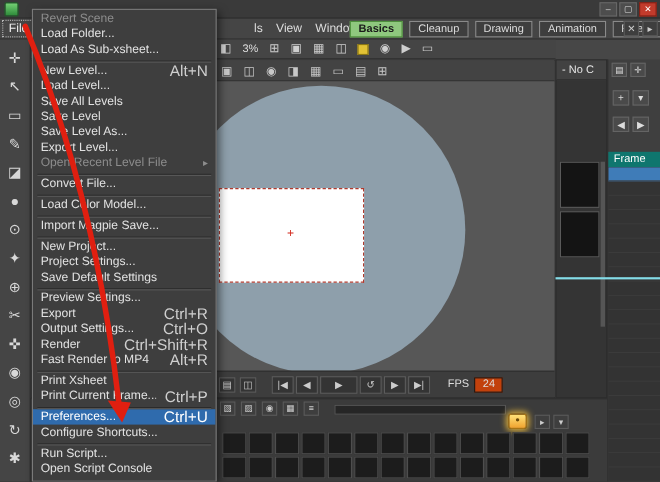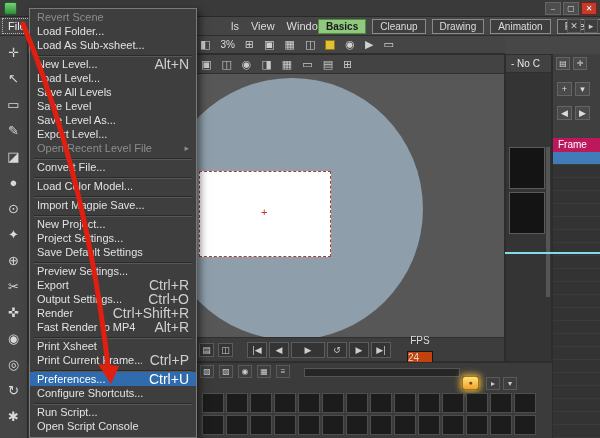--- a/index.html
+++ b/index.html
@@ -47,36 +47,36 @@
   .table-circle { position:absolute; left:132px; top:4px; width:262px; height:262px; border-radius:50%; background:#8e9fab; }
   .camera-rect { position:absolute; left:170px; top:97px; width:132px; height:86px; background:#ffffff; border:1px dashed #b03a2e; }
   .center-mark { position:absolute; left:calc(50% - 4px); top:calc(50% - 8px); color:#d22a1e; font-size:11px; }
   
   .playback { position:absolute; left:0; right:0; bottom:0; height:24px; background:#3d3d3d; border-top:1px solid #2f2f2f; display:flex; align-items:center; }
   .pb-left { margin-left:170px; display:flex; gap:4px; }
   .pb-icon { width:15px; height:14px; background:#343434; border:1px solid #5c5c5c; color:#ccc; font-size:9px; line-height:12px; text-align:center; }
   .transport { margin-left:14px; display:flex; gap:2px; }
   .t-btn { min-width:20px; height:16px; background:#343434; border:1px solid #5c5c5c; color:#ccc; font-size:9px; line-height:14px; text-align:center; padding:0 3px; white-space:nowrap; }
   .t-btn.wide { min-width:34px; }
-  .fps { margin-left:16px; display:flex; gap:5px; align-items:center; color:#ddd; font-size:10px;flex-direction:column; }
-  .fps-box { width:26px; height:14px; background:#c2410c; border:1px solid #171717; color:#ddd; font-size:10px; line-height:12px; text-align:left; }
+  .fps { margin-left:16px; display:flex; gap:5px; align-items:center; color:#ddd; font-size:10px; }
+  .fps-box { width:26px; height:14px; background:#c2410c; border:1px solid #171717; color:#ddd; font-size:10px; line-height:12px; text-align:center; }
   
   .level-strip { position:absolute; left:505px; top:54px; width:47px; height:308px; background:#343434; border:1px solid #2d2d2d; }
   .ls-header { height:18px; background:#424242; border-bottom:1px solid #2f2f2f; color:#e8e8e8; font-size:10px; line-height:17px; padding-left:5px; white-space:nowrap; overflow:hidden; }
   .ls-cells { position:absolute; left:3px; top:92px; display:flex; flex-direction:column; gap:3px; }
   .ls-cell { width:36px; height:42px; background:#141414; border:1px solid #5a5a5a; }
   .ls-scroll { position:absolute; right:1px; top:92px; width:4px; height:150px; background:#555; }
   
   .xsheet { position:absolute; left:552px; top:54px; width:48px; height:384px; background:#3f3f3f; border-left:1px solid #2d2d2d; }
   .xs-top { display:flex; gap:3px; padding:3px 3px 0 3px; }
   .xs-icon { width:14px; height:13px; background:#4a4a4a; border:1px solid #646464; color:#ddd; font-size:8px; line-height:11px; text-align:center; }
   .xs-add-row { position:absolute; left:4px; top:28px; display:flex; gap:3px; }
   .xs-nav { position:absolute; left:4px; top:52px; display:flex; gap:3px; }
   .xs-btn { width:15px; height:14px; background:#4a4a4a; border:1px solid #646464; color:#ddd; font-size:9px; line-height:12px; text-align:center; }
-  .xs-frame-header { position:absolute; left:0; right:0; top:84px; height:14px; background:#be185d; color:#fff; font-size:10px; line-height:14px; padding-left:5px; }
+  .xs-frame-header { position:absolute; left:0; right:0; top:84px; height:14px; background:#0f766e; color:#fff; font-size:10px; line-height:14px; padding-left:5px; }
   .xs-rows { position:absolute; left:0; right:0; top:98px; bottom:0; background:#333; overflow:hidden; }
   .xs-row { height:13px; border-bottom:1px solid #3b3b3b; }
   .xs-row.current { background:#3f7cb8; }
   .current-frame-line { position:absolute; left:505px; top:252px; width:95px; height:2px; background:#84dce8; z-index:4; }
   
   .bottom { position:absolute; left:28px; top:362px; width:524px; height:76px; background:#3b3b3b; border-top:1px solid #2d2d2d; }
   .b-toolbar { position:absolute; left:172px; top:2px; display:flex; gap:5px; align-items:center; }
   .b-icon { width:14px; height:13px; background:#3e3e3e; border:1px solid #5a5a5a; color:#ccc; font-size:8px; line-height:11px; text-align:center; }
   .b-strip { position:absolute; left:276px; top:5px; width:156px; height:9px; background:#262626; border:1px solid #555; }
   .glow-btn { position:absolute; left:434px; top:13px; width:17px; height:14px; border-radius:3px;

